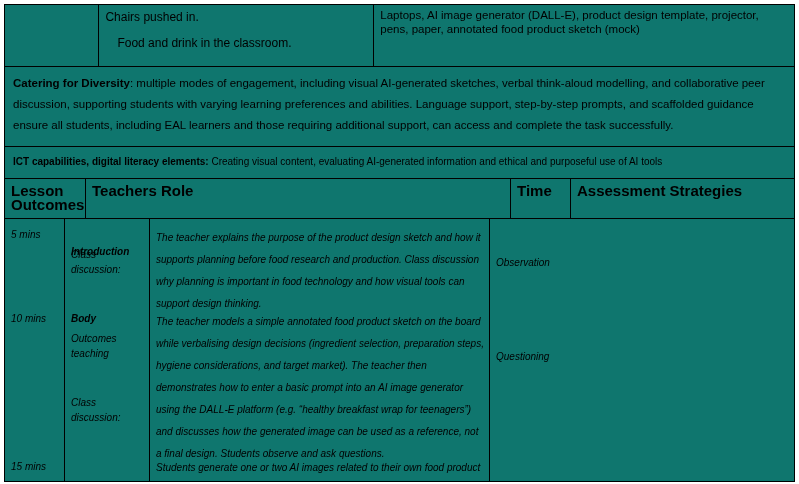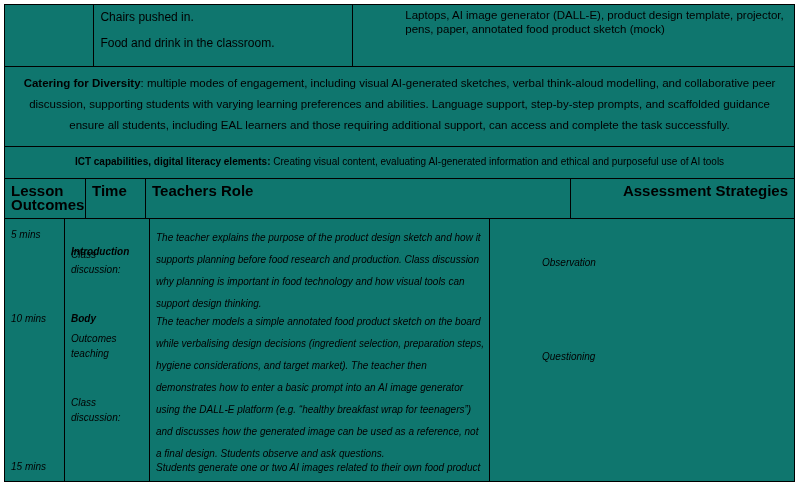--- a/index.html
+++ b/index.html
@@ -7,38 +7,38 @@
     width:799px;height:484px;overflow:hidden;position:relative;
     font-family:"Liberation Sans","DejaVu Sans",sans-serif;
     font-size:12px;color:#000;
   }
   .tbl{
     position:absolute;left:4px;top:4px;width:791px;height:478px;
     box-sizing:border-box;border:1px solid #000;background:#0f766e;
     display:flex;flex-direction:column;overflow:hidden;
   }
   .row{display:flex;border-bottom:1px solid #000;box-sizing:border-box;overflow:hidden;}
-  .row.full{display:block;text-align:center;}
+  .row.full{display:block;}
   .h62{height:62px}
   .h80{height:80px;padding:6px 8px;font-size:11.5px;line-height:21px;}
   .h32{height:32px;padding:7px 8px;font-size:10px;line-height:16px;white-space:nowrap;}
   .h40{height:40px}
   .grow{flex:1 1 auto;border-bottom:none;}
   .cell{box-sizing:border-box;border-right:1px solid #000;padding:5px 6px;overflow:hidden;}
   .cell:last-child{border-right:none;}
   .wA{width:81px}.wB{width:60px}.wC{width:85px}.wD{width:340px}
   .wAB{width:141px}.wCD{width:425px}
-  .wE{flex:1 1 auto;margin-left:46px;}
+  .wE{flex:1 1 auto;}
   .rel{position:relative;padding:0;font-size:10px;font-style:italic;}
   .abs{position:absolute;left:6px;right:5px;line-height:15px;}
   .desc .abs{line-height:22px;}
   .b{font-weight:bold;}
   .hdr{font-weight:bold;font-size:15px;line-height:14px;}
   .par{line-height:15px;}
-  .gap{margin-top:11px;}
+  .gap{margin-top:11px;margin-left:12px;}
   .small{font-size:11.5px;line-height:13.5px;padding:4px 6px;}
 </style>
 </head>
 <body>
 
 <div class="tbl">
 
   <div class="row h62">
     <div class="cell wAB"></div>
     <div class="cell wCD">
@@ -51,22 +51,22 @@
   <div class="row full h80">
     <span class="b">Catering for Diversity</span><span>:  multiple modes of engagement, including visual AI-generated sketches, verbal think-aloud modelling, and collaborative peer discussion, supporting students with varying learning preferences and abilities. Language support, step-by-step prompts, and scaffolded guidance ensure all students, including EAL learners and those requiring additional support, can access and complete the task successfully.</span>
   </div>
 
   <div class="row full h32">
     <span class="b">ICT capabilities, digital literacy elements:</span><span> Creating visual content, evaluating AI-generated information and ethical and purposeful use of AI tools</span>
   </div>
 
   <div class="row h40">
     <div class="cell wA hdr">Lesson Outcomes</div>
+    <div class="cell wCD hdr">Teachers Role</div>
     <div class="cell wB hdr">Time</div>
-    <div class="cell wCD hdr">Teachers Role</div>
     <div class="cell wE hdr">Assessment Strategies</div>
   </div>
 
   <div class="row grow">
 
 
     <div class="cell wB rel">
       <div class="abs" style="top:8px">5 mins</div>
       <div class="abs" style="top:92px">10 mins</div>
       <div class="abs" style="top:240px">15 mins</div>

